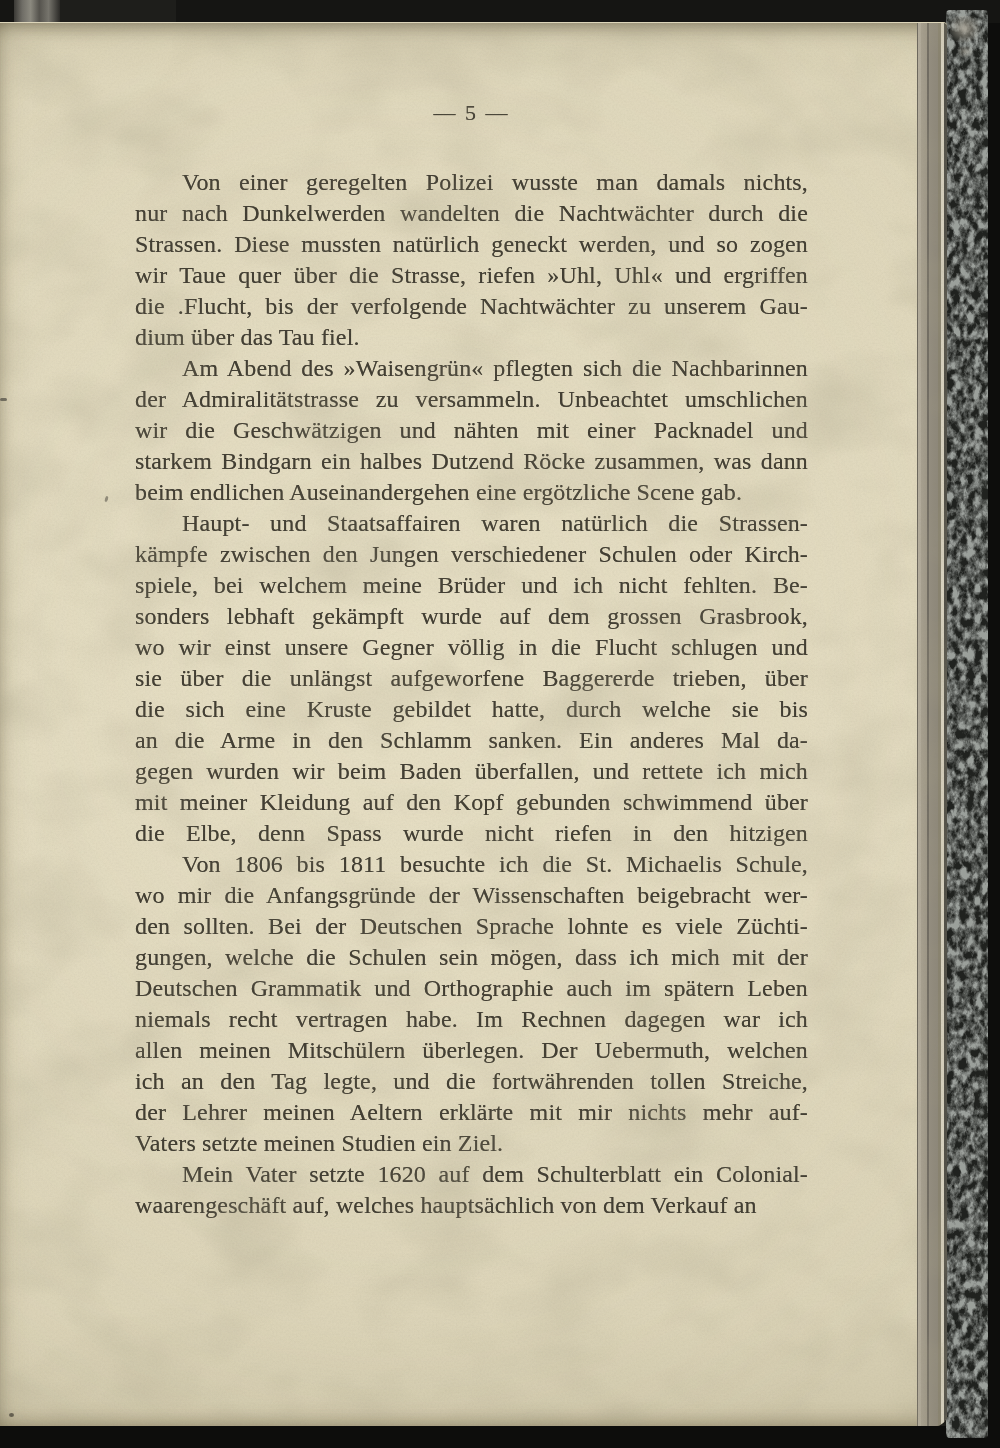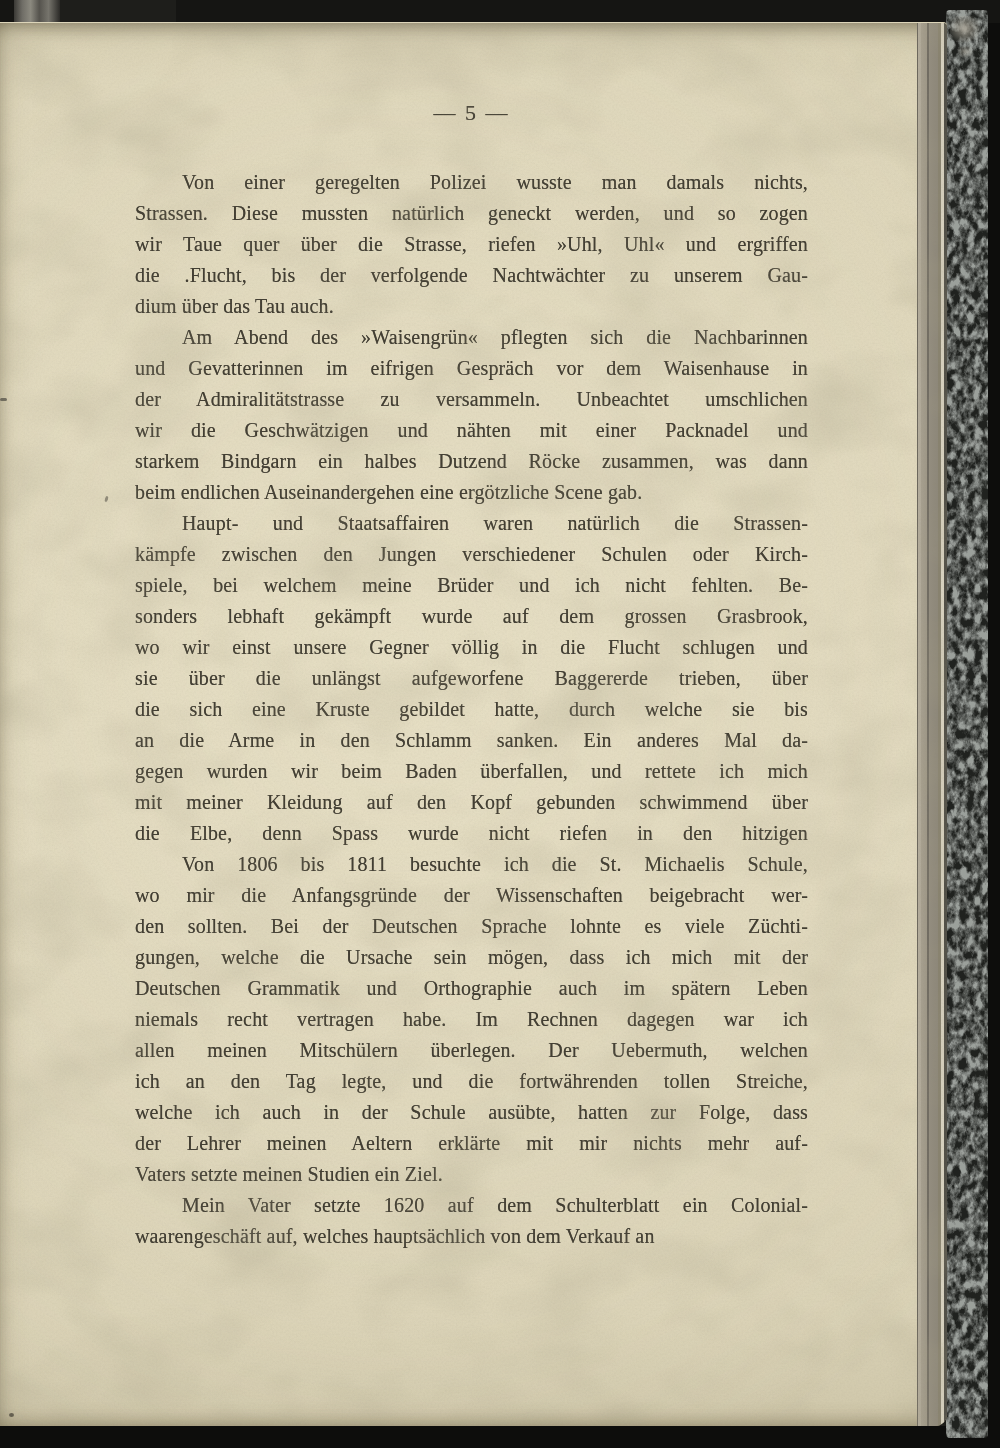--- a/index.html
+++ b/index.html
@@ -47,21 +47,21 @@
   .leather{position:absolute;left:946px;top:10px;width:42px;height:1428px;border-radius:4px;overflow:hidden;}
   .leather-smudge{position:absolute;left:950px;top:16px;width:32px;height:28px;
         background:radial-gradient(ellipse at 45% 45%, rgba(168,163,150,0.9), rgba(168,163,150,0) 70%);}
   .leather-smudge.small{left:958px;top:46px;width:16px;height:12px;opacity:.6;}
 
   
   .page-number{position:absolute;left:135px;top:77px;width:673px;height:26px;line-height:26px;
         text-align:center;font-size:22px;letter-spacing:2px;color:var(--ink);
         text-shadow:0 0 0.6px rgba(65,61,50,0.7);}
   .text-block{position:absolute;left:135px;top:144px;width:673px;
-        font-size:20px;line-height:31px;color:var(--ink);
+        font-size:24px;line-height:31px;color:var(--ink);
         text-shadow:0 0 0.6px rgba(65,61,50,0.65);letter-spacing:0.15px;}
   .paragraph{margin:0;}
   .line{height:31px;overflow:hidden;text-align:justify;text-align-last:justify;hyphens:none;}
   .line.last{text-align-last:left;}
   .line.first{text-indent:47px;}
 
   
   .speck{position:absolute;pointer-events:none;}
   .speck.a{left:9px;top:1390px;width:5px;height:4px;background:#4b473c;border-radius:50%;opacity:.85;}
   .speck.b{left:0px;top:375px;width:7px;height:3px;background:#5a564c;border-radius:2px;opacity:.8;}
@@ -94,28 +94,28 @@
   <div class="leather-smudge"></div>
   <div class="leather-smudge small"></div>
 
   <div class="page">
 
     <div class="page-number">— 5 —</div>
 
     <div class="text-block">
         <div class="paragraph">
           <div class="line first">Von einer geregelten Polizei wusste man damals nichts,</div>
+          <div class="line">nur nach Dunkelwerden wandelten die Nachtwächter durch die</div>
           <div class="line">Strassen. Diese mussten natürlich geneckt werden, und so zogen</div>
           <div class="line">wir Taue quer über die Strasse, riefen »Uhl, Uhl« und ergriffen</div>
           <div class="line">die .Flucht, bis der verfolgende Nachtwächter zu unserem Gau-</div>
-          <div class="line last">dium über das Tau auch.</div>
+          <div class="line last">dium über das Tau fiel.</div>
         </div>
         <div class="paragraph">
           <div class="line first">Am Abend des »Waisengrün« pflegten sich die Nachbarinnen</div>
-          <div class="line">und Gevatterinnen im eifrigen Gespräch vor dem Waisenhause in</div>
           <div class="line">der Admiralitätstrasse zu versammeln. Unbeachtet umschlichen</div>
           <div class="line">wir die Geschwätzigen und nähten mit einer Packnadel und</div>
           <div class="line">starkem Bindgarn ein halbes Dutzend Röcke zusammen, was dann</div>
           <div class="line last">beim endlichen Auseinandergehen eine ergötzliche Scene gab.</div>
         </div>
         <div class="paragraph">
           <div class="line first">Haupt- und Staatsaffairen waren natürlich die Strassen-</div>
           <div class="line">kämpfe zwischen den Jungen verschiedener Schulen oder Kirch-</div>
           <div class="line">spiele, bei welchem meine Brüder und ich nicht fehlten. Be-</div>
           <div class="line">sonders lebhaft gekämpft wurde auf dem grossen Grasbrook,</div>
@@ -124,26 +124,25 @@
           <div class="line">die sich eine Kruste gebildet hatte, durch welche sie bis</div>
           <div class="line">an die Arme in den Schlamm sanken. Ein anderes Mal da-</div>
           <div class="line">gegen wurden wir beim Baden überfallen, und rettete ich mich</div>
           <div class="line">mit meiner Kleidung auf den Kopf gebunden schwimmend über</div>
           <div class="line">die Elbe, denn Spass wurde nicht riefen in den hitzigen</div>
         </div>
         <div class="paragraph">
           <div class="line first">Von 1806 bis 1811 besuchte ich die St. Michaelis Schule,</div>
           <div class="line">wo mir die Anfangsgründe der Wissenschaften beigebracht wer-</div>
           <div class="line">den sollten. Bei der Deutschen Sprache lohnte es viele Züchti-</div>
-          <div class="line">gungen, welche die Ursache sein mögen, dass ich mich mit der</div>
+          <div class="line">gungen, welche die Schulen sein mögen, dass ich mich mit der</div>
           <div class="line">Deutschen Grammatik und Orthographie auch im spätern Leben</div>
           <div class="line">niemals recht vertragen habe. Im Rechnen dagegen war ich</div>
           <div class="line">allen meinen Mitschülern überlegen. Der Uebermuth, welchen</div>
           <div class="line">ich an den Tag legte, und die fortwährenden tollen Streiche,</div>
-          <div class="line">welche ich auch in der Schule ausübte, hatten zur Folge, dass</div>
           <div class="line">der Lehrer meinen Aeltern erklärte mit mir nichts mehr auf-</div>
           <div class="line last">Vaters setzte meinen Studien ein Ziel.</div>
         </div>
         <div class="paragraph">
           <div class="line first">Mein Vater setzte 1620 auf dem Schulterblatt ein Colonial-</div>
           <div class="line last">waarengeschäft auf, welches hauptsächlich von dem Verkauf an</div>
         </div>
       </div>
 
     <div class="fore-edge"></div>

